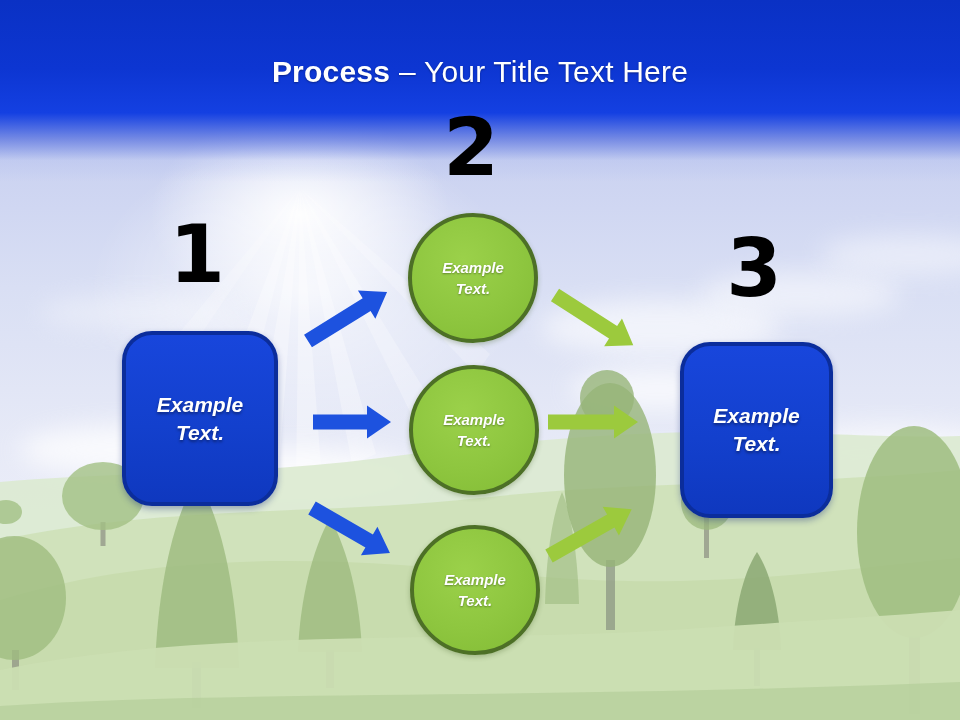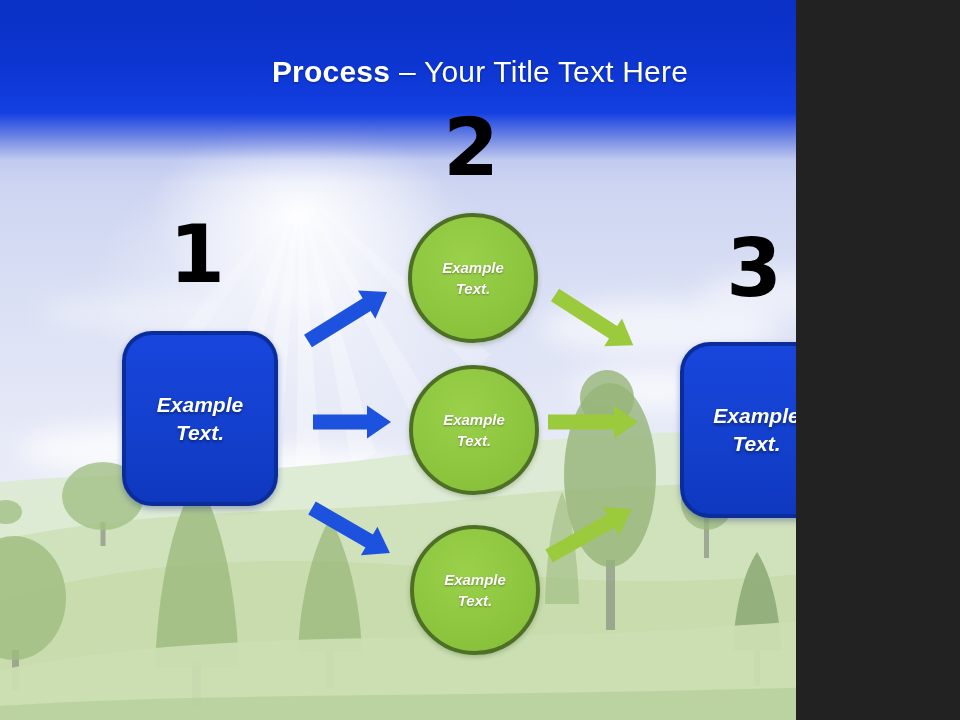--- a/index.html
+++ b/index.html
@@ -1,16 +1,16 @@
 <!DOCTYPE html>
 <html><head>
 <meta charset="utf-8">
 <style>
   html,body{margin:0;padding:0;background:#222;}
-  .slide{position:relative;width:796px;height:720px;overflow:hidden;
+  .slide{position:relative;width:960px;height:720px;overflow:hidden;
          font-family:"Liberation Sans",sans-serif;background:#dfe3f4;}
 
   
   .sky{position:absolute;inset:0;
        background:linear-gradient(180deg,#a9b6e8 0%,#c7cff0 18%,#d9dff4 40%,
                   #e7eaf7 62%,#eef0f9 80%,#e9eef6 100%);}
   .glow{position:absolute;border-radius:50%;pointer-events:none;}
   .glow1{left:150px;top:110px;width:300px;height:210px;
          background:radial-gradient(closest-side,rgba(255,255,255,.95),rgba(255,255,255,0));}
   .glow2{left:90px;top:140px;width:430px;height:300px;

